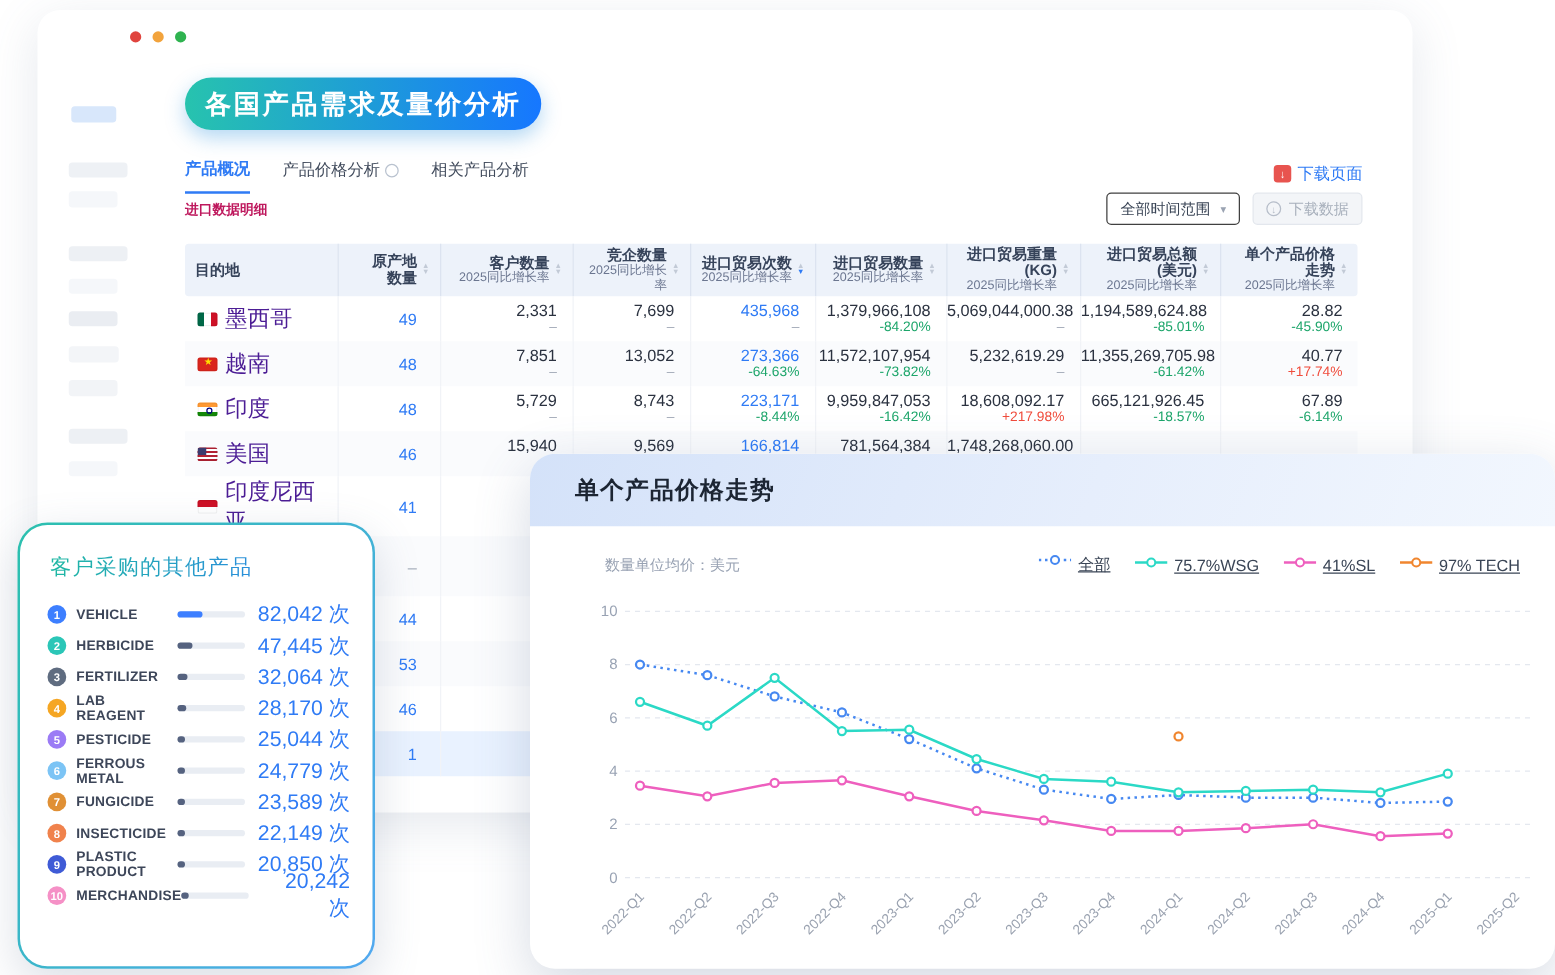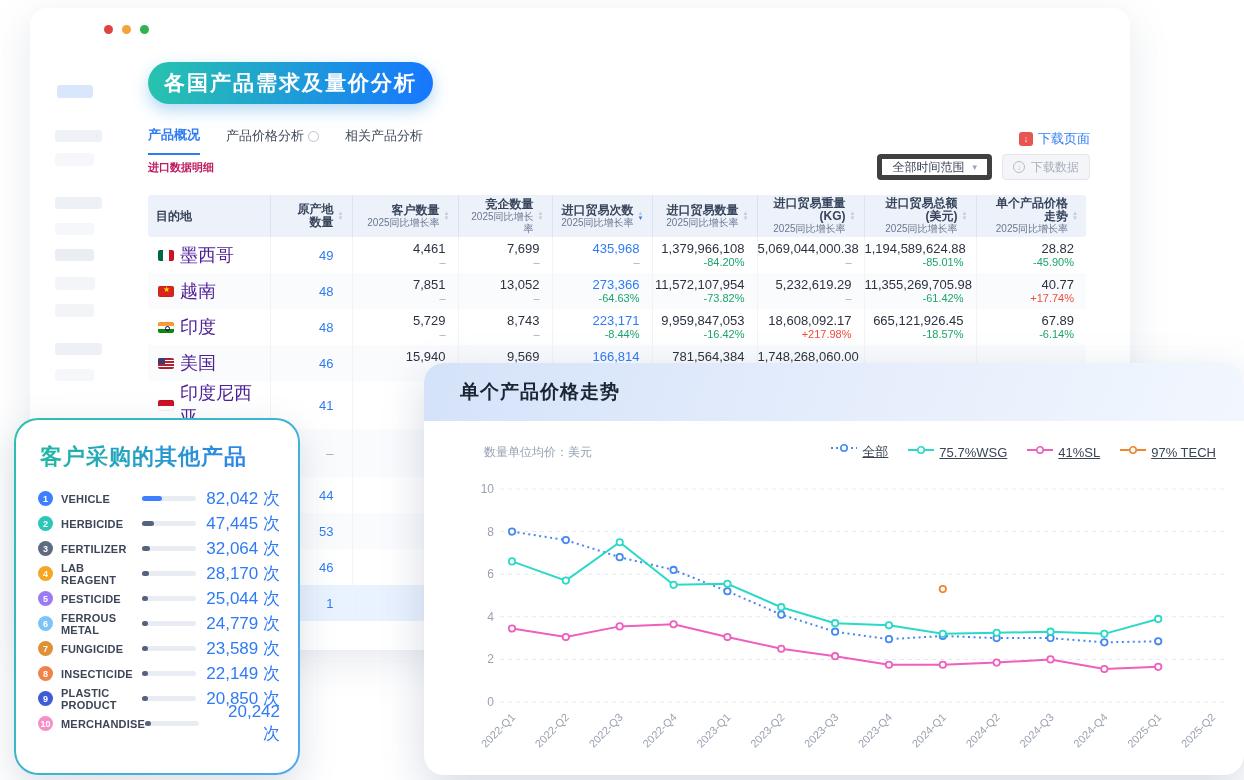--- a/index.html
+++ b/index.html
@@ -27,21 +27,21 @@
   .ring-icon { width:11px; height:11px; border:1px solid #B9C2CF; border-radius:50%; display:inline-block; }
 
   .download-page { position:absolute; right:40px; top:122px; display:flex; align-items:center; gap:5px;
     color:#2F7BF5; font-size:13px; cursor:pointer; }
   .dl-red-icon { width:14px; height:14px; background:#E8544F; border-radius:3px; color:#fff;
     font-size:9px; display:flex; align-items:center; justify-content:center; }
 
   .section-row { position:absolute; left:118px; right:40px; top:146px; display:flex; align-items:center; }
   .section-title { font-size:11px; font-weight:bold; color:#be185d; }
   .section-controls { margin-left:auto; display:flex; gap:10px; }
-  .select-box { height:26px; border:5px solid #404040; border-radius:4px; background:#fff;
+  .select-box { height:26px; border:1px solid #404040; border-radius:4px; background:#fff;
     font-size:12px; color:#3A4556; display:flex; align-items:center; gap:8px; padding:0 10px; cursor:pointer; }
   .caret-down { font-size:9px; color:#9AA3B2; }
   .btn-gray { height:26px; border:1px solid #E3E7ED; border-radius:4px; background:#F3F5F8;
     font-size:12px; color:#A8B0BC; display:flex; align-items:center; gap:6px; padding:0 10px; cursor:pointer; }
   .dl-circle-icon { width:12px; height:12px; border:1px solid #B6BDC9; border-radius:50%;
     font-size:8px; color:#B6BDC9; display:flex; align-items:center; justify-content:center; }
 
   
   .table-wrap { position:absolute; left:118px; top:187px; width:938px; }
   table { border-collapse:collapse; table-layout:fixed; width:938px; }
@@ -80,21 +80,21 @@
   .flag-us { background:repeating-linear-gradient(180deg,#B22234 0 1.5px,#fff 1.5px 3px); }
   .flag-us::after { content:""; position:absolute; left:0; top:0; width:7px; height:6px; background:#3C3B6E; }
   .flag-id { background:linear-gradient(180deg,#CE1126 50%,#fff 50%); }
   .flag-ru { background:linear-gradient(180deg,#fff 33%,#0033A0 33% 66%,#D52B1E 66%); }
 
   
   .products-card { position:absolute; left:14px; top:418px; width:286px; height:357px; border-radius:24px;
     padding:2px; background:linear-gradient(120deg,#2BC0AE,#52A8F0);
     box-shadow:0 12px 36px rgba(90,110,140,.22); }
   .products-inner { background:#fff; border-radius:22px; width:100%; height:100%; padding:20px 18px 0 22px; }
-  .products-title { font-size:22px; font-weight:bold; letter-spacing:1px;
+  .products-title { font-size:17px; font-weight:normal; letter-spacing:1px;
     background:linear-gradient(90deg,#1FB8A3,#2F7BF5); -webkit-background-clip:text; background-clip:text;
     -webkit-text-fill-color:transparent; color:#1FB8A3; margin:2px 0 14px 2px; }
   .prod-item { display:flex; align-items:center; height:25px; cursor:pointer; }
   .rank-badge { width:15px; height:15px; border-radius:50%; color:#fff; font-size:9px; font-weight:bold;
     display:flex; align-items:center; justify-content:center; margin-right:8px; flex:none; }
   .prod-name { font-size:11px; font-weight:bold; color:#3D4659; letter-spacing:.2px; flex:1; }
   .prod-bar { width:54px; height:5px; border-radius:3px; background:#E9EDF3; margin-right:10px; position:relative; flex:none; }
   .prod-fill { position:absolute; left:0; top:0; height:5px; border-radius:3px; background:#55627F; }
   .prod-count { font-size:17px; color:#2F7BF5; min-width:62px; text-align:right; }
 
@@ -291,21 +291,21 @@
               <td>
                 <span class="country">
                   <span class="flag flag-mx"></span>
                   <span>墨西哥</span>
                 </span>
               </td>
               <td>
                 <div class="origin ">49</div>
               </td>
               <td>
-                <div class="v">4,461</div>
+                <div class="v">2,331</div>
                 <div class="d dash">–</div>
               </td>
               <td>
                 <div class="v">7,699</div>
                 <div class="d dash">–</div>
               </td>
               <td>
                 <div class="v blue">435,968</div>
                 <div class="d dash">–</div>
               </td>

